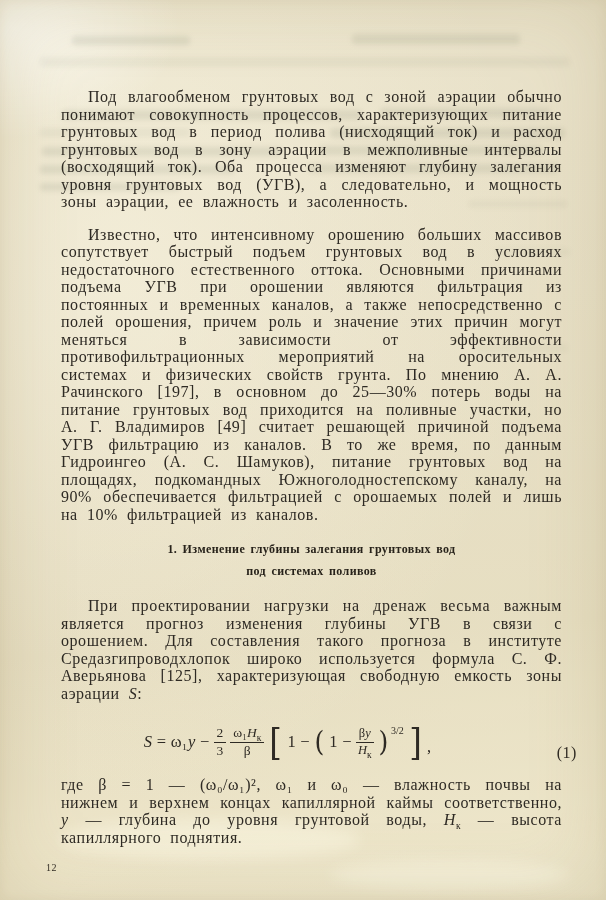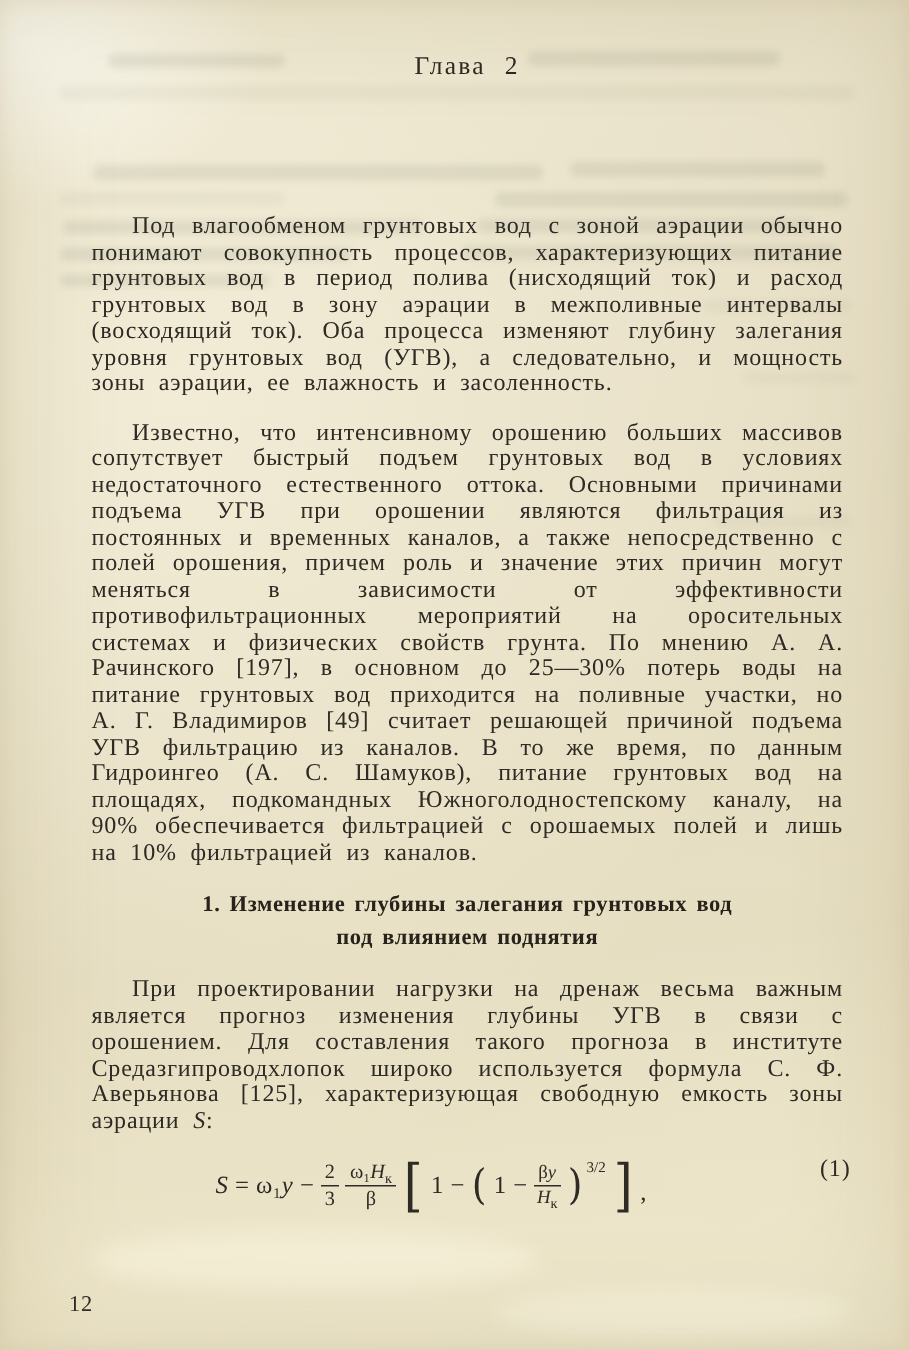--- a/index.html
+++ b/index.html
@@ -21,40 +21,40 @@
   .smudge{position:absolute;background:rgba(106,117,92,.13);filter:blur(2.5px);
     border-radius:4px;pointer-events:none;}
   .content{position:absolute;left:46px;top:0;width:531px;}
   .chapter{margin-top:34px;text-align:center;font-size:17px;letter-spacing:1.5px;word-spacing:7px;color:#2b2720;}
   .title{margin:26px 0 0;text-align:center;font-size:18px;font-weight:bold;
     letter-spacing:1.1px;word-spacing:2px;color:#262219;}
   .body{margin-top:88px;font-size:16px;line-height:17.5px;text-align:justify;
     word-spacing:4.6px;letter-spacing:0.55px;}
   .body p{margin:15px;text-indent:27px;}
   .body p.noindent{text-indent:0;}
-  .section-heading{margin:15px 0 9px;font-size:15px;font-weight:bold;
+  .section-heading{margin:15px 0 9px;font-size:12px;font-weight:bold;
     text-align:center;line-height:22px;letter-spacing:0.4px;word-spacing:2px;color:#27221a;}
   .section-heading span{display:block;}
   i{font-style:italic;}
   sub{font-size:9.5px;line-height:0;}
-  .formula-row{display:flex;align-items:flex-start;margin:12px 10px 7px;min-height:44px;}
+  .formula-row{display:flex;align-items:flex-end;margin:12px 0 7px;min-height:44px;}
   .formula{flex:1;display:inline-flex;justify-content:center;align-items:center;
     gap:4px;font-size:16.5px;letter-spacing:0.3px;word-spacing:0;}
   .frac{display:inline-flex;flex-direction:column;align-items:center;
     font-size:13.5px;line-height:1.08;letter-spacing:0;}
   .frac .num{border-bottom:1px solid #2e2a24;padding:0 3px 1px;}
   .frac .den{padding-top:1px;}
   .frac.small{font-size:12.5px;}
   .bracket{font-size:38px;line-height:1;font-weight:400;transform:scaleX(.85);
     font-family:"DejaVu Serif",serif;}
   .paren{font-size:28px;line-height:1;font-family:"DejaVu Serif",serif;transform:scaleX(.9);}
   .exp{font-size:10px;align-self:flex-start;margin:-1px 0 0 -2px;letter-spacing:0;}
   .comma{align-self:flex-end;margin-bottom:6px;}
   .eq-number{width:48px;text-align:right;font-size:16px;}
-  .page-number{position:absolute;left:0px;top:862px;font-size:15px;letter-spacing:.5px;}
+  .page-number{position:absolute;left:0px;top:862px;font-size:10px;letter-spacing:.5px;}
   .shine{position:absolute;pointer-events:none;background:rgba(255,252,236,.4);filter:blur(7px);border-radius:50%;}
 </style>
 </head>
 <body>
 
 <div class="page">
 
   <div class="smudge" style="left:72px;top:36px;width:118px;height:9px"></div>
   <div class="smudge" style="left:352px;top:34px;width:168px;height:10px"></div>
   <div class="smudge" style="left:40px;top:57px;width:530px;height:10px;opacity:.5"></div>
@@ -68,32 +68,31 @@
   <div class="smudge" style="left:308px;top:164px;width:250px;height:9px"></div>
   <div class="smudge" style="left:40px;top:183px;width:140px;height:8px"></div>
   <div class="smudge" style="left:468px;top:200px;width:100px;height:8px;opacity:.45"></div>
   <div class="smudge" style="left:495px;top:248px;width:75px;height:8px;opacity:.4"></div>
   <div class="smudge" style="left:476px;top:344px;width:92px;height:8px;opacity:.4"></div>
   <div class="shine" style="left:60px;top:820px;width:300px;height:40px"></div>
   <div class="shine" style="left:330px;top:860px;width:240px;height:30px"></div>
 
   <div class="content">
 
-    <div class="chapter">Глава 2</div>
 
 
     <div class="body">
 
       <p>Под влагообменом грунтовых вод с зоной аэрации обычно понимают совокупность процессов, характеризующих питание грунтовых вод в период полива (нисходящий ток) и расход грунтовых вод в зону аэрации в межполивные интервалы (восходящий ток). Оба процесса изменяют глубину залегания уровня грунтовых вод (УГВ), а следовательно, и мощность зоны аэрации, ее влажность и засоленность.</p>
 
       <p>Известно, что интенсивному орошению больших массивов сопутствует быстрый подъем грунтовых вод в условиях недостаточного естественного оттока. Основными причинами подъема УГВ при орошении являются фильтрация из постоянных и временных каналов, а также непосредственно с полей орошения, причем роль и значение этих причин могут меняться в зависимости от эффективности противофильтрационных мероприятий на оросительных системах и физических свойств грунта. По мнению А. А. Рачинского [197], в основном до 25—30% потерь воды на питание грунтовых вод приходится на поливные участки, но А. Г. Владимиров [49] считает решающей причиной подъема УГВ фильтрацию из каналов. В то же время, по данным Гидроингео (А. С. Шамуков), питание грунтовых вод на площадях, подкомандных Южноголодностепскому каналу, на 90% обеспечивается фильтрацией с орошаемых полей и лишь на 10% фильтрацией из каналов.</p>
 
       <h2 class="section-heading">
         <span>1. Изменение глубины залегания грунтовых вод</span>
-        <span>под влиянием поднятия</span>
+        <span>под системах поливов</span>
       </h2>
 
       <p>При проектировании нагрузки на дренаж весьма важным является прогноз изменения глубины УГВ в связи с орошением. Для составления такого прогноза в институте Средазгипроводхлопок широко используется формула С. Ф. Аверьянова [125], характеризующая свободную емкость зоны аэрации <i>S</i>:</p>
 
       <div class="formula-row">
         <span class="formula">
           <span><i>S</i> = ω₁<i>y</i> −</span>
           <span class="frac">
             <span class="num">2</span>
             <span class="den">3</span>
@@ -111,19 +110,20 @@
             <span class="den"><i>H</i><sub>к</sub></span>
           </span>
           <span class="paren">)</span>
           <span class="exp">3/2</span>
           <span class="bracket">]</span>
           <span class="comma">,</span>
         </span>
         <span class="eq-number">(1)</span>
       </div>
 
+      <p class="noindent">где β = 1 — (ω₀/ω₁)², ω₁ и ω₀ — влажность почвы на нижнем и верхнем концах капиллярной каймы соответственно, <i>y</i> — глубина до уровня грунтовой воды, <i>H</i><sub>к</sub> — высота капиллярного поднятия.</p>
 
     </div>
 
     <div class="page-number">12</div>
 
   </div>
 </div>
 
 </body></html>

